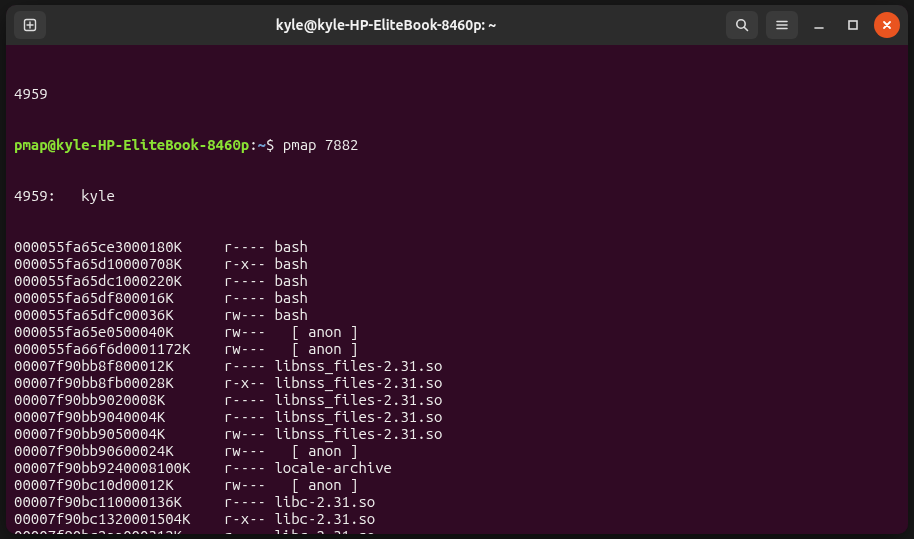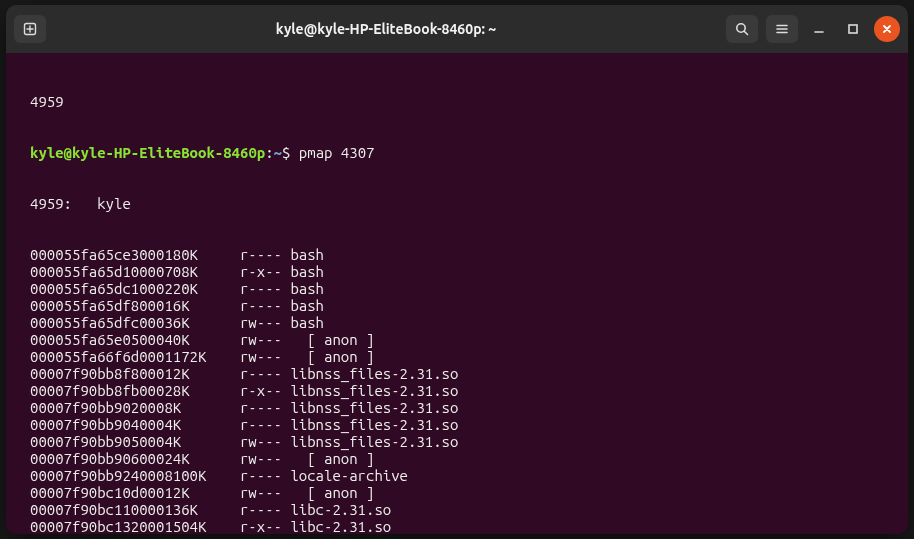--- a/index.html
+++ b/index.html
@@ -18,21 +18,21 @@
     width: 902px;
     height: 529px;
     background: #2d0a22;
     border-radius: 10px;
     overflow: hidden;
     box-shadow: 0 8px 30px rgba(0,0,0,0.6);
     display: flex;
     flex-direction: column;
   }
   .titlebar {
-    height: 48px;
+    height: 40px;
     background: #2c2c2c;
     display: flex;
     align-items: center;
     padding: 0 8px;
     color: #e6e6e6;
     gap: 8px;
     flex: 0 0 auto;
   }
   .tb-left, .tb-right { display: flex; align-items: center; gap: 8px; }
   .tb-center {
@@ -73,21 +73,21 @@
     color: #eeeeec;
     font-size: 15px;
     line-height: 17px;
     padding: 6px 8px 0 8px;
     white-space: pre;
     overflow: hidden;
   }
   .prompt-user { color: #8ae234; font-weight: bold; }
   .prompt-path { color: #729fcf; font-weight: bold; }
   .prompt-sep  { color: #eeeeec; }
-  .row { display: block; margin-left: 16px; }
+  .row { display: block; }
   .addr { display: inline-block; width: 16ch; }
   .size { display: inline-block; width: 8ch; }
   .perm { display: inline-block; }
   .map  { display: inline-block; }
   .gap1 { display: inline-block; width: 1ch; }
 </style>
 </head>
 <body>
 
 <div class="window">
@@ -127,18 +127,18 @@
       <div class="tb-icon close">
         <svg width="12" height="12" viewBox="0 0 12 12">
           <path d="M3 3l6 6M9 3l-6 6" stroke="#fff" stroke-width="1.8" stroke-linecap="round"></path>
         </svg>
       </div>
     </div>
   </div>
 
   <div class="terminal">
     <div id="preamble"><div class="row">4959</div></div>
-    <div class="row"><span class="prompt-user">kyle@kyle-HP-EliteBook-8460p</span><span class="prompt-sep">:</span><span class="prompt-path">~</span><span class="prompt-sep">$ </span><span>pmap 4307</span></div>
+    <div class="row"><span class="prompt-user">pmap@kyle-HP-EliteBook-8460p</span><span class="prompt-sep">:</span><span class="prompt-path">~</span><span class="prompt-sep">$ </span><span>pmap 7882</span></div>
     <div class="row">4959:   kyle</div>
     <div id="rows"><div class="row"><span class="addr">000055fa65ce3000</span><span class="size">180K</span><span class="gap1"> </span><span class="perm">r----</span><span class="gap1"> </span><span class="map">bash</span></div><div class="row"><span class="addr">000055fa65d10000</span><span class="size">708K</span><span class="gap1"> </span><span class="perm">r-x--</span><span class="gap1"> </span><span class="map">bash</span></div><div class="row"><span class="addr">000055fa65dc1000</span><span class="size">220K</span><span class="gap1"> </span><span class="perm">r----</span><span class="gap1"> </span><span class="map">bash</span></div><div class="row"><span class="addr">000055fa65df8000</span><span class="size">16K</span><span class="gap1"> </span><span class="perm">r----</span><span class="gap1"> </span><span class="map">bash</span></div><div class="row"><span class="addr">000055fa65dfc000</span><span class="size">36K</span><span class="gap1"> </span><span class="perm">rw---</span><span class="gap1"> </span><span class="map">bash</span></div><div class="row"><span class="addr">000055fa65e05000</span><span class="size">40K</span><span class="gap1"> </span><span class="perm">rw---</span><span class="gap1"> </span><span class="map">  [ anon ]</span></div><div class="row"><span class="addr">000055fa66f6d000</span><span class="size">1172K</span><span class="gap1"> </span><span class="perm">rw---</span><span class="gap1"> </span><span class="map">  [ anon ]</span></div><div class="row"><span class="addr">00007f90bb8f8000</span><span class="size">12K</span><span class="gap1"> </span><span class="perm">r----</span><span class="gap1"> </span><span class="map">libnss_files-2.31.so</span></div><div class="row"><span class="addr">00007f90bb8fb000</span><span class="size">28K</span><span class="gap1"> </span><span class="perm">r-x--</span><span class="gap1"> </span><span class="map">libnss_files-2.31.so</span></div><div class="row"><span class="addr">00007f90bb902000</span><span class="size">8K</span><span class="gap1"> </span><span class="perm">r----</span><span class="gap1"> </span><span class="map">libnss_files-2.31.so</span></div><div class="row"><span class="addr">00007f90bb904000</span><span class="size">4K</span><span class="gap1"> </span><span class="perm">r----</span><span class="gap1"> </span><span class="map">libnss_files-2.31.so</span></div><div class="row"><span class="addr">00007f90bb905000</span><span class="size">4K</span><span class="gap1"> </span><span class="perm">rw---</span><span class="gap1"> </span><span class="map">libnss_files-2.31.so</span></div><div class="row"><span class="addr">00007f90bb906000</span><span class="size">24K</span><span class="gap1"> </span><span class="perm">rw---</span><span class="gap1"> </span><span class="map">  [ anon ]</span></div><div class="row"><span class="addr">00007f90bb924000</span><span class="size">8100K</span><span class="gap1"> </span><span class="perm">r----</span><span class="gap1"> </span><span class="map">locale-archive</span></div><div class="row"><span class="addr">00007f90bc10d000</span><span class="size">12K</span><span class="gap1"> </span><span class="perm">rw---</span><span class="gap1"> </span><span class="map">  [ anon ]</span></div><div class="row"><span class="addr">00007f90bc110000</span><span class="size">136K</span><span class="gap1"> </span><span class="perm">r----</span><span class="gap1"> </span><span class="map">libc-2.31.so</span></div><div class="row"><span class="addr">00007f90bc132000</span><span class="size">1504K</span><span class="gap1"> </span><span class="perm">r-x--</span><span class="gap1"> </span><span class="map">libc-2.31.so</span></div><div class="row"><span class="addr">00007f90bc2aa000</span><span class="size">312K</span><span class="gap1"> </span><span class="perm">r----</span><span class="gap1"> </span><span class="map">libc-2.31.so</span></div></div>
   </div>
 
 </div>
 
 </body></html>

